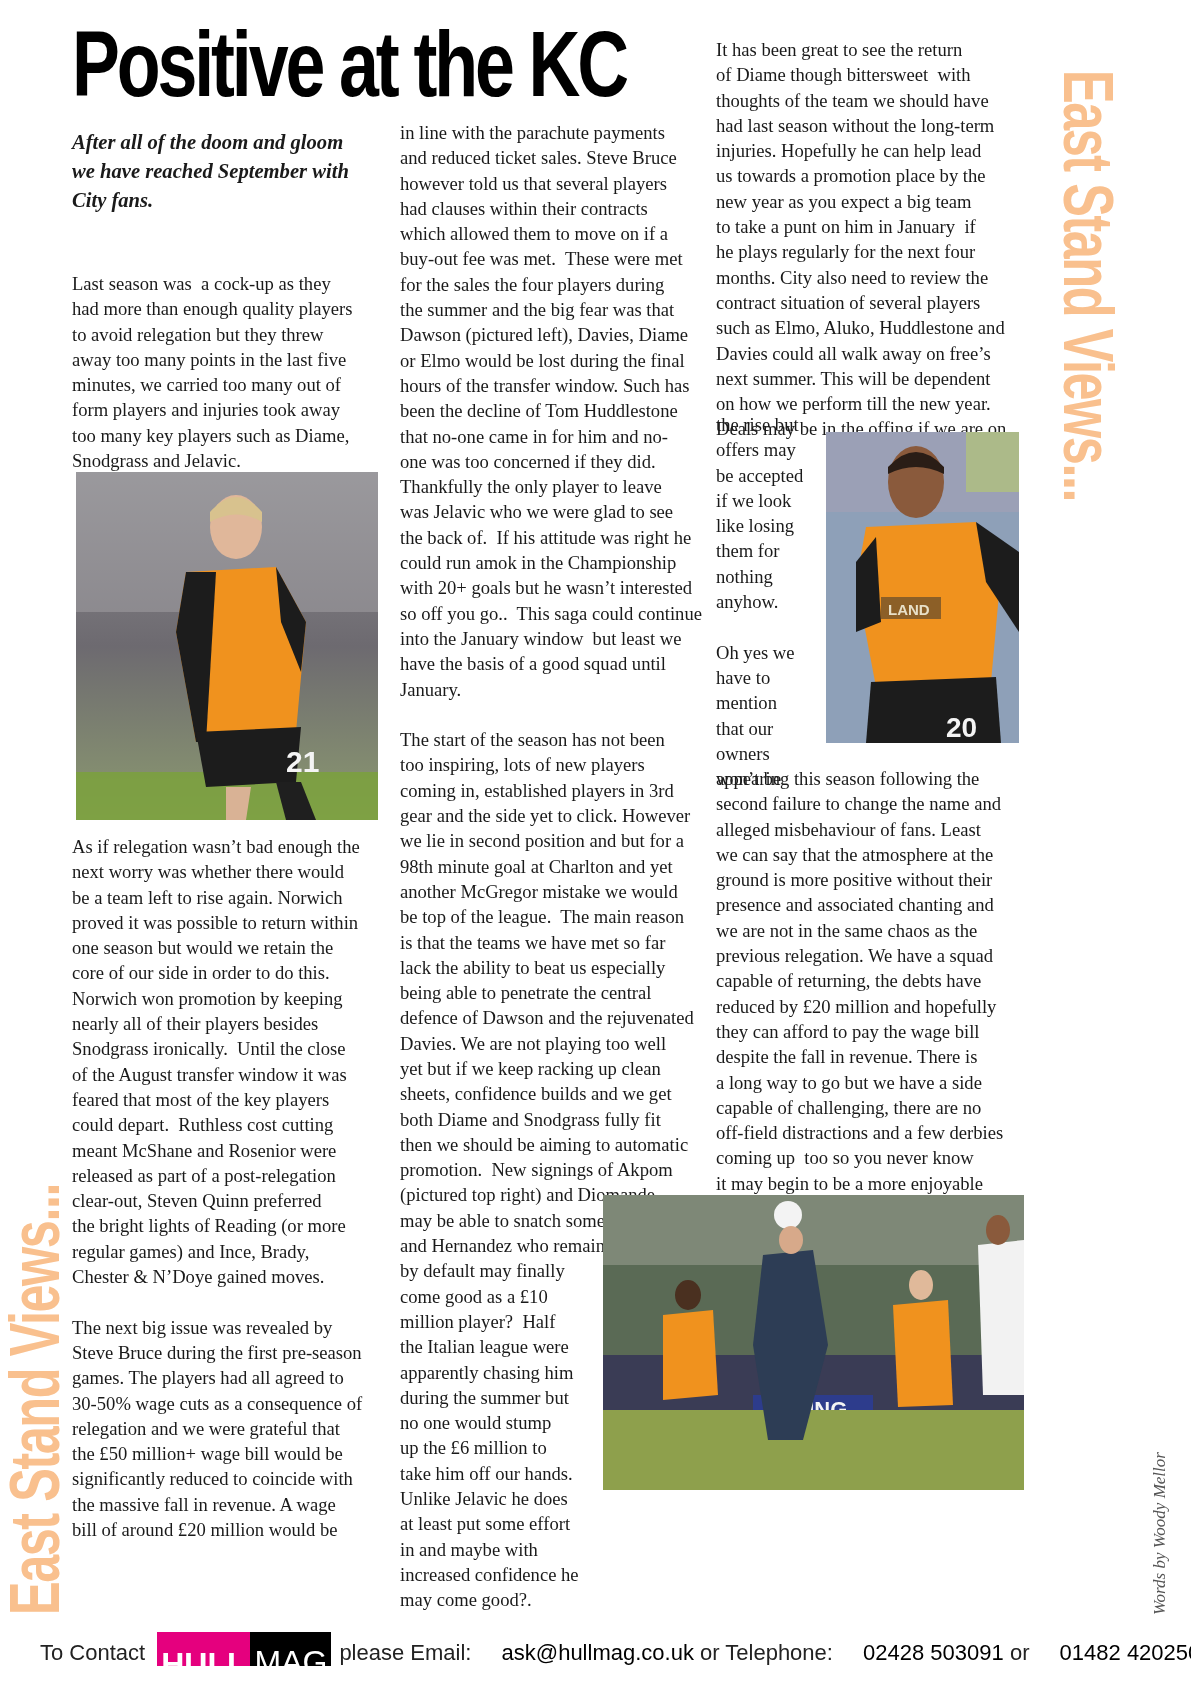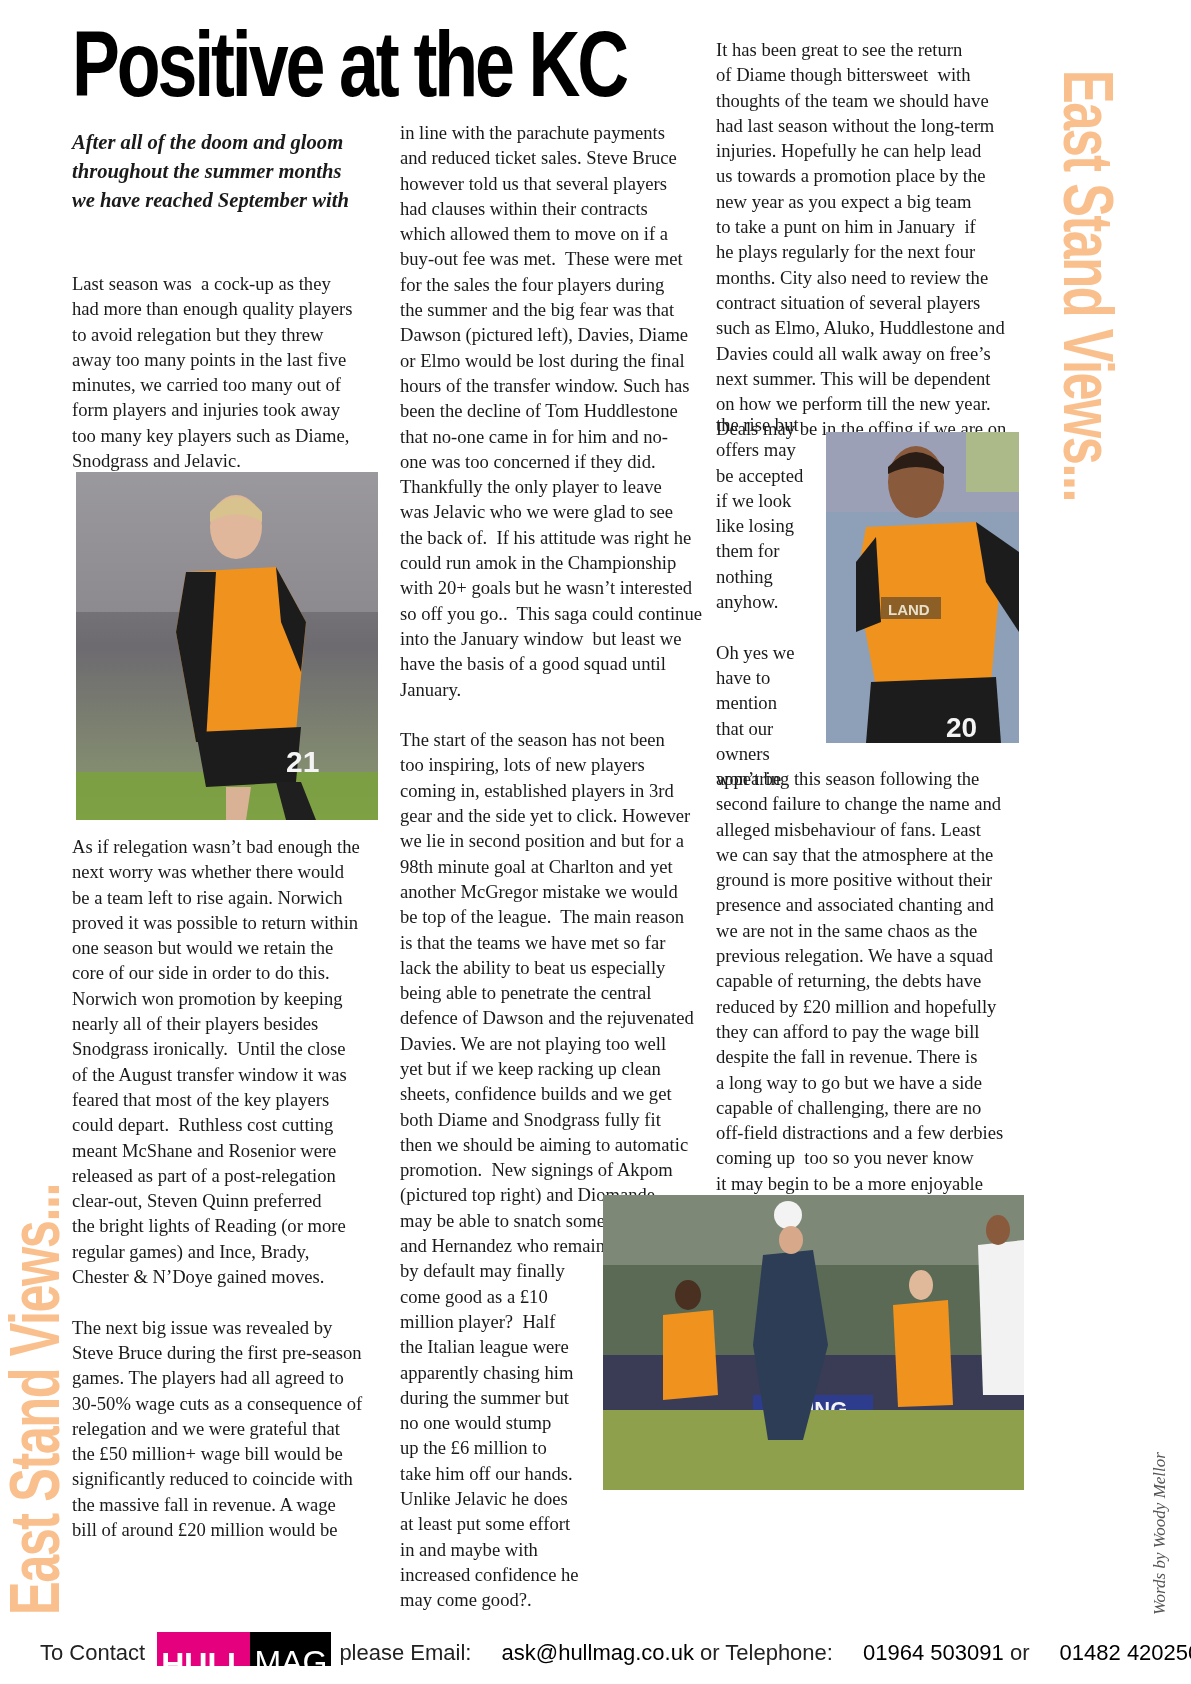--- a/index.html
+++ b/index.html
@@ -28,21 +28,21 @@
   .logo .mag { background:#000; color:#fff; padding:13px 4px; }
 </style>
 </head>
 <body>
 
 <div class="abs title">Positive at the KC</div>
 
 <div class="abs side-banner banner-right">East Stand Views...</div>
 <div class="abs side-banner banner-left">East Stand Views...</div>
 
-<div class="abs intro"><div>After all of the doom and gloom</div><div>throughout the summer months</div><div>we have reached September with</div></div>
+<div class="abs intro"><div>After all of the doom and gloom</div><div>we have reached September with</div><div>City fans.</div></div>
 
 <div class="abs lines" style="left:72px; top:271px;"><div>Last season was  a cock-up as they</div><div>had more than enough quality players</div><div>to avoid relegation but they threw</div><div>away too many points in the last five</div><div>minutes, we carried too many out of</div><div>form players and injuries took away</div><div>too many key players such as Diame,</div><div>Snodgrass and Jelavic.</div></div>
 
 <div class="abs photo" style="left:76px; top:472px; width:302px; height:348px;">
   <svg width="302" height="348" viewBox="0 0 302 348">
     <defs>
       <linearGradient id="crowd1" x1="0" y1="0" x2="0" y2="1">
         <stop offset="0" stop-color="#8f8e92"></stop>
           <stop offset="0.5" stop-color="#6d6a70"></stop>
           <stop offset="1" stop-color="#8c9a70"></stop>
@@ -113,16 +113,16 @@
 
 <div class="abs footer">
   <span>To Contact</span>
   <span class="logo">
     <span class="hull">HULL</span>
       <span class="mag">MAG</span>
   </span>
   <span>please Email:</span>&nbsp;
   <span class="bold">ask@hullmag.co.uk</span>&nbsp;
   <span>or Telephone:</span>&nbsp;
-  <span class="bold">01964 503091</span>&nbsp;
+  <span class="bold">02428 503091</span>&nbsp;
   <span>or</span>&nbsp;
   <span class="bold">01482 420250</span>
 </div>
 
 </body></html>

